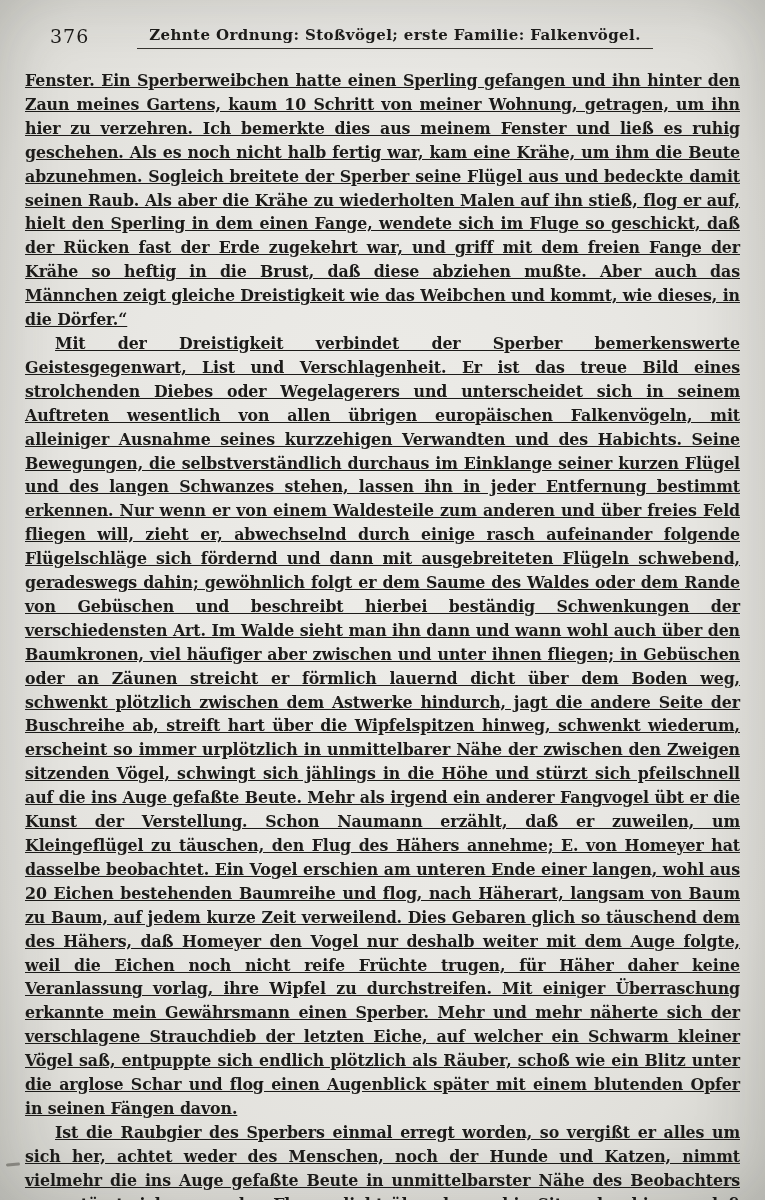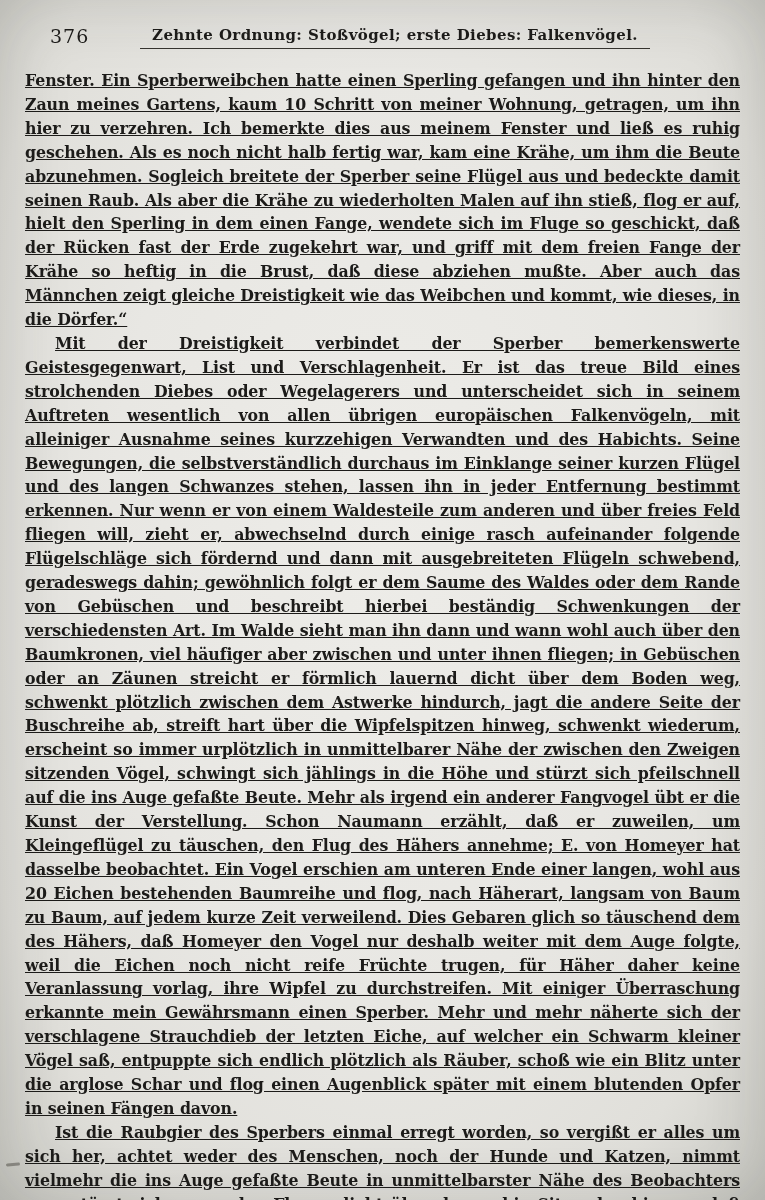--- a/index.html
+++ b/index.html
@@ -69,21 +69,21 @@
     border-radius: 2px;
     transform: rotate(-4deg);
   }
 </style>
 </head>
 <body>
 
 <div class="page">
   <header class="page-header">
     <span class="page-number">376</span>
-    <span class="running-title">Zehnte Ordnung: Stoßvögel; erste Diebes: Falkenvögel.</span>
+    <span class="running-title">Zehnte Ordnung: Stoßvögel; erste Familie: Falkenvögel.</span>
   </header>
 
   <main class="page-body">
     <p class="para">Fenster. Ein Sperberweibchen hatte einen Sperling gefangen und ihn hinter den Zaun meines Gartens, kaum 10 Schritt von meiner Wohnung, getragen, um ihn hier zu verzehren. Ich bemerkte dies aus meinem Fenster und ließ es ruhig geschehen. Als es noch nicht halb fertig war, kam eine Krähe, um ihm die Beute abzunehmen. Sogleich breitete der Sperber seine Flügel aus und bedeckte damit seinen Raub. Als aber die Krähe zu wiederholten Malen auf ihn stieß, flog er auf, hielt den Sperling in dem einen Fange, wendete sich im Fluge so geschickt, daß der Rücken fast der Erde zugekehrt war, und griff mit dem freien Fange der Krähe so heftig in die Brust, daß diese abziehen mußte. Aber auch das Männchen zeigt gleiche Dreistigkeit wie das Weibchen und kommt, wie dieses, in die Dörfer.“</p>
     <p class="para indent">Mit der Dreistigkeit verbindet der Sperber bemerkenswerte Geistesgegenwart, List und Verschlagenheit. Er ist das treue Bild eines strolchenden Diebes oder Wegelagerers und unterscheidet sich in seinem Auftreten wesentlich von allen übrigen europäischen Falkenvögeln, mit alleiniger Ausnahme seines kurzzehigen Verwandten und des Habichts. Seine Bewegungen, die selbstverständlich durchaus im Einklange seiner kurzen Flügel und des langen Schwanzes stehen, lassen ihn in jeder Entfernung bestimmt erkennen. Nur wenn er von einem Waldesteile zum anderen und über freies Feld fliegen will, zieht er, abwechselnd durch einige rasch aufeinander folgende Flügelschläge sich fördernd und dann mit ausgebreiteten Flügeln schwebend, geradeswegs dahin; gewöhnlich folgt er dem Saume des Waldes oder dem Rande von Gebüschen und beschreibt hierbei beständig Schwenkungen der verschiedensten Art. Im Walde sieht man ihn dann und wann wohl auch über den Baumkronen, viel häufiger aber zwischen und unter ihnen fliegen; in Gebüschen oder an Zäunen streicht er förmlich lauernd dicht über dem Boden weg, schwenkt plötzlich zwischen dem Astwerke hindurch, jagt die andere Seite der Buschreihe ab, streift hart über die Wipfelspitzen hinweg, schwenkt wiederum, erscheint so immer urplötzlich in unmittelbarer Nähe der zwischen den Zweigen sitzenden Vögel, schwingt sich jählings in die Höhe und stürzt sich pfeilschnell auf die ins Auge gefaßte Beute. Mehr als irgend ein anderer Fangvogel übt er die Kunst der Verstellung. Schon Naumann erzählt, daß er zuweilen, um Kleingeflügel zu täuschen, den Flug des Hähers annehme; E. von Homeyer hat dasselbe beobachtet. Ein Vogel erschien am unteren Ende einer langen, wohl aus 20 Eichen bestehenden Baumreihe und flog, nach Häherart, langsam von Baum zu Baum, auf jedem kurze Zeit verweilend. Dies Gebaren glich so täuschend dem des Hähers, daß Homeyer den Vogel nur deshalb weiter mit dem Auge folgte, weil die Eichen noch nicht reife Früchte trugen, für Häher daher keine Veranlassung vorlag, ihre Wipfel zu durchstreifen. Mit einiger Überraschung erkannte mein Gewährsmann einen Sperber. Mehr und mehr näherte sich der verschlagene Strauchdieb der letzten Eiche, auf welcher ein Schwarm kleiner Vögel saß, entpuppte sich endlich plötzlich als Räuber, schoß wie ein Blitz unter die arglose Schar und flog einen Augenblick später mit einem blutenden Opfer in seinen Fängen davon.</p>
     <p class="para indent">Ist die Raubgier des Sperbers einmal erregt worden, so vergißt er alles um sich her, achtet weder des Menschen, noch der Hunde und Katzen, nimmt vielmehr die ins Auge gefaßte Beute in unmittelbarster Nähe des Beobachters weg, stürzt sich sausenden Fluges dicht über dem ruhig Sitzenden hinweg, daß seine Fittiche beinahe dessen Haupt berühren, packt das Opfer mit fast unfehlbarem Griffe und ist mit ihm entflogen und verschwunden, bevor man recht zur Besinnung gelangt. Im Inneren von Häusern oder selbst von fahrenden Wagen sind Sperber sehr oft gefangen worden: sie hatten ihre Beute bis dahin so gierig verfolgt, daß sie alles übrige vergaßen. Vor einiger Zeit wurde berichtet, daß ein Sperber bei Verfolgung eines Vogels in einen in voller Fahrt begriffenen Eisenbahnwagen flog und hier gefangen wurde. Gefangene Vögel im Bauer vor und hinter den Fenstern sind vor seinem Angriffe ebensowenig gesichert wie die frei lebenden. Der Glasscheiben nicht achtend,</p>
   </main>
 
   <span class="scan-smudge"></span>
 </div>

